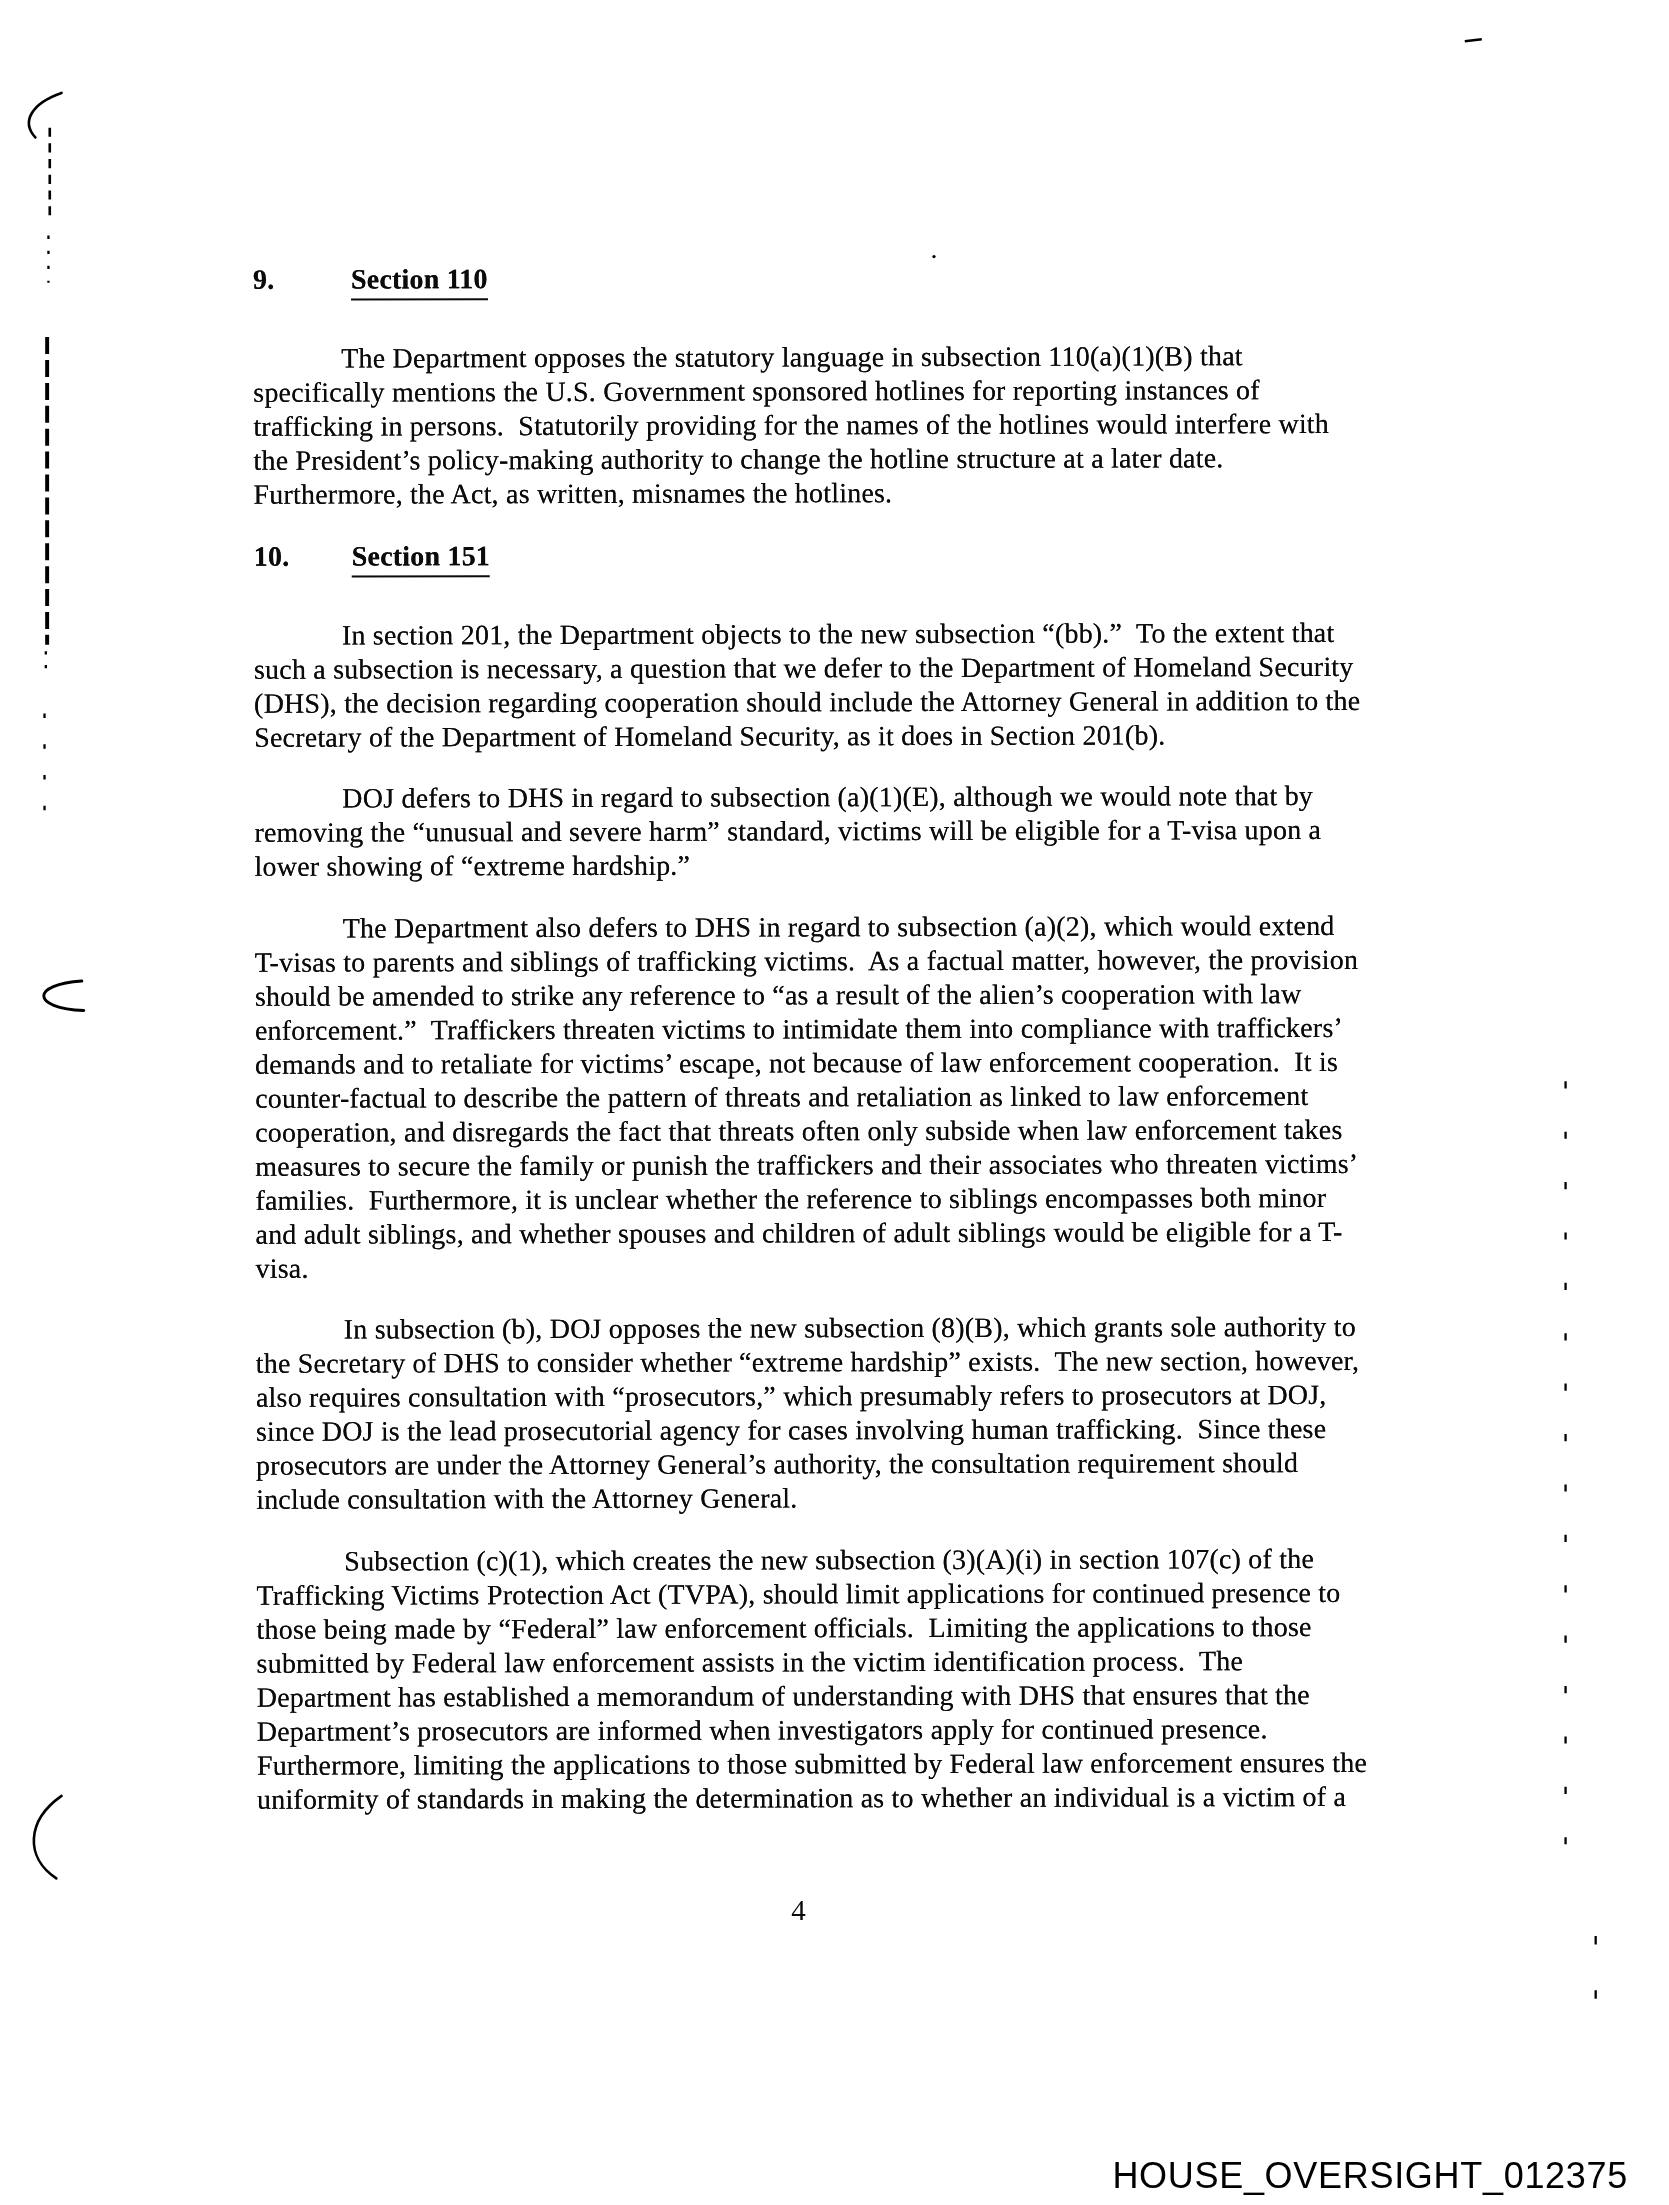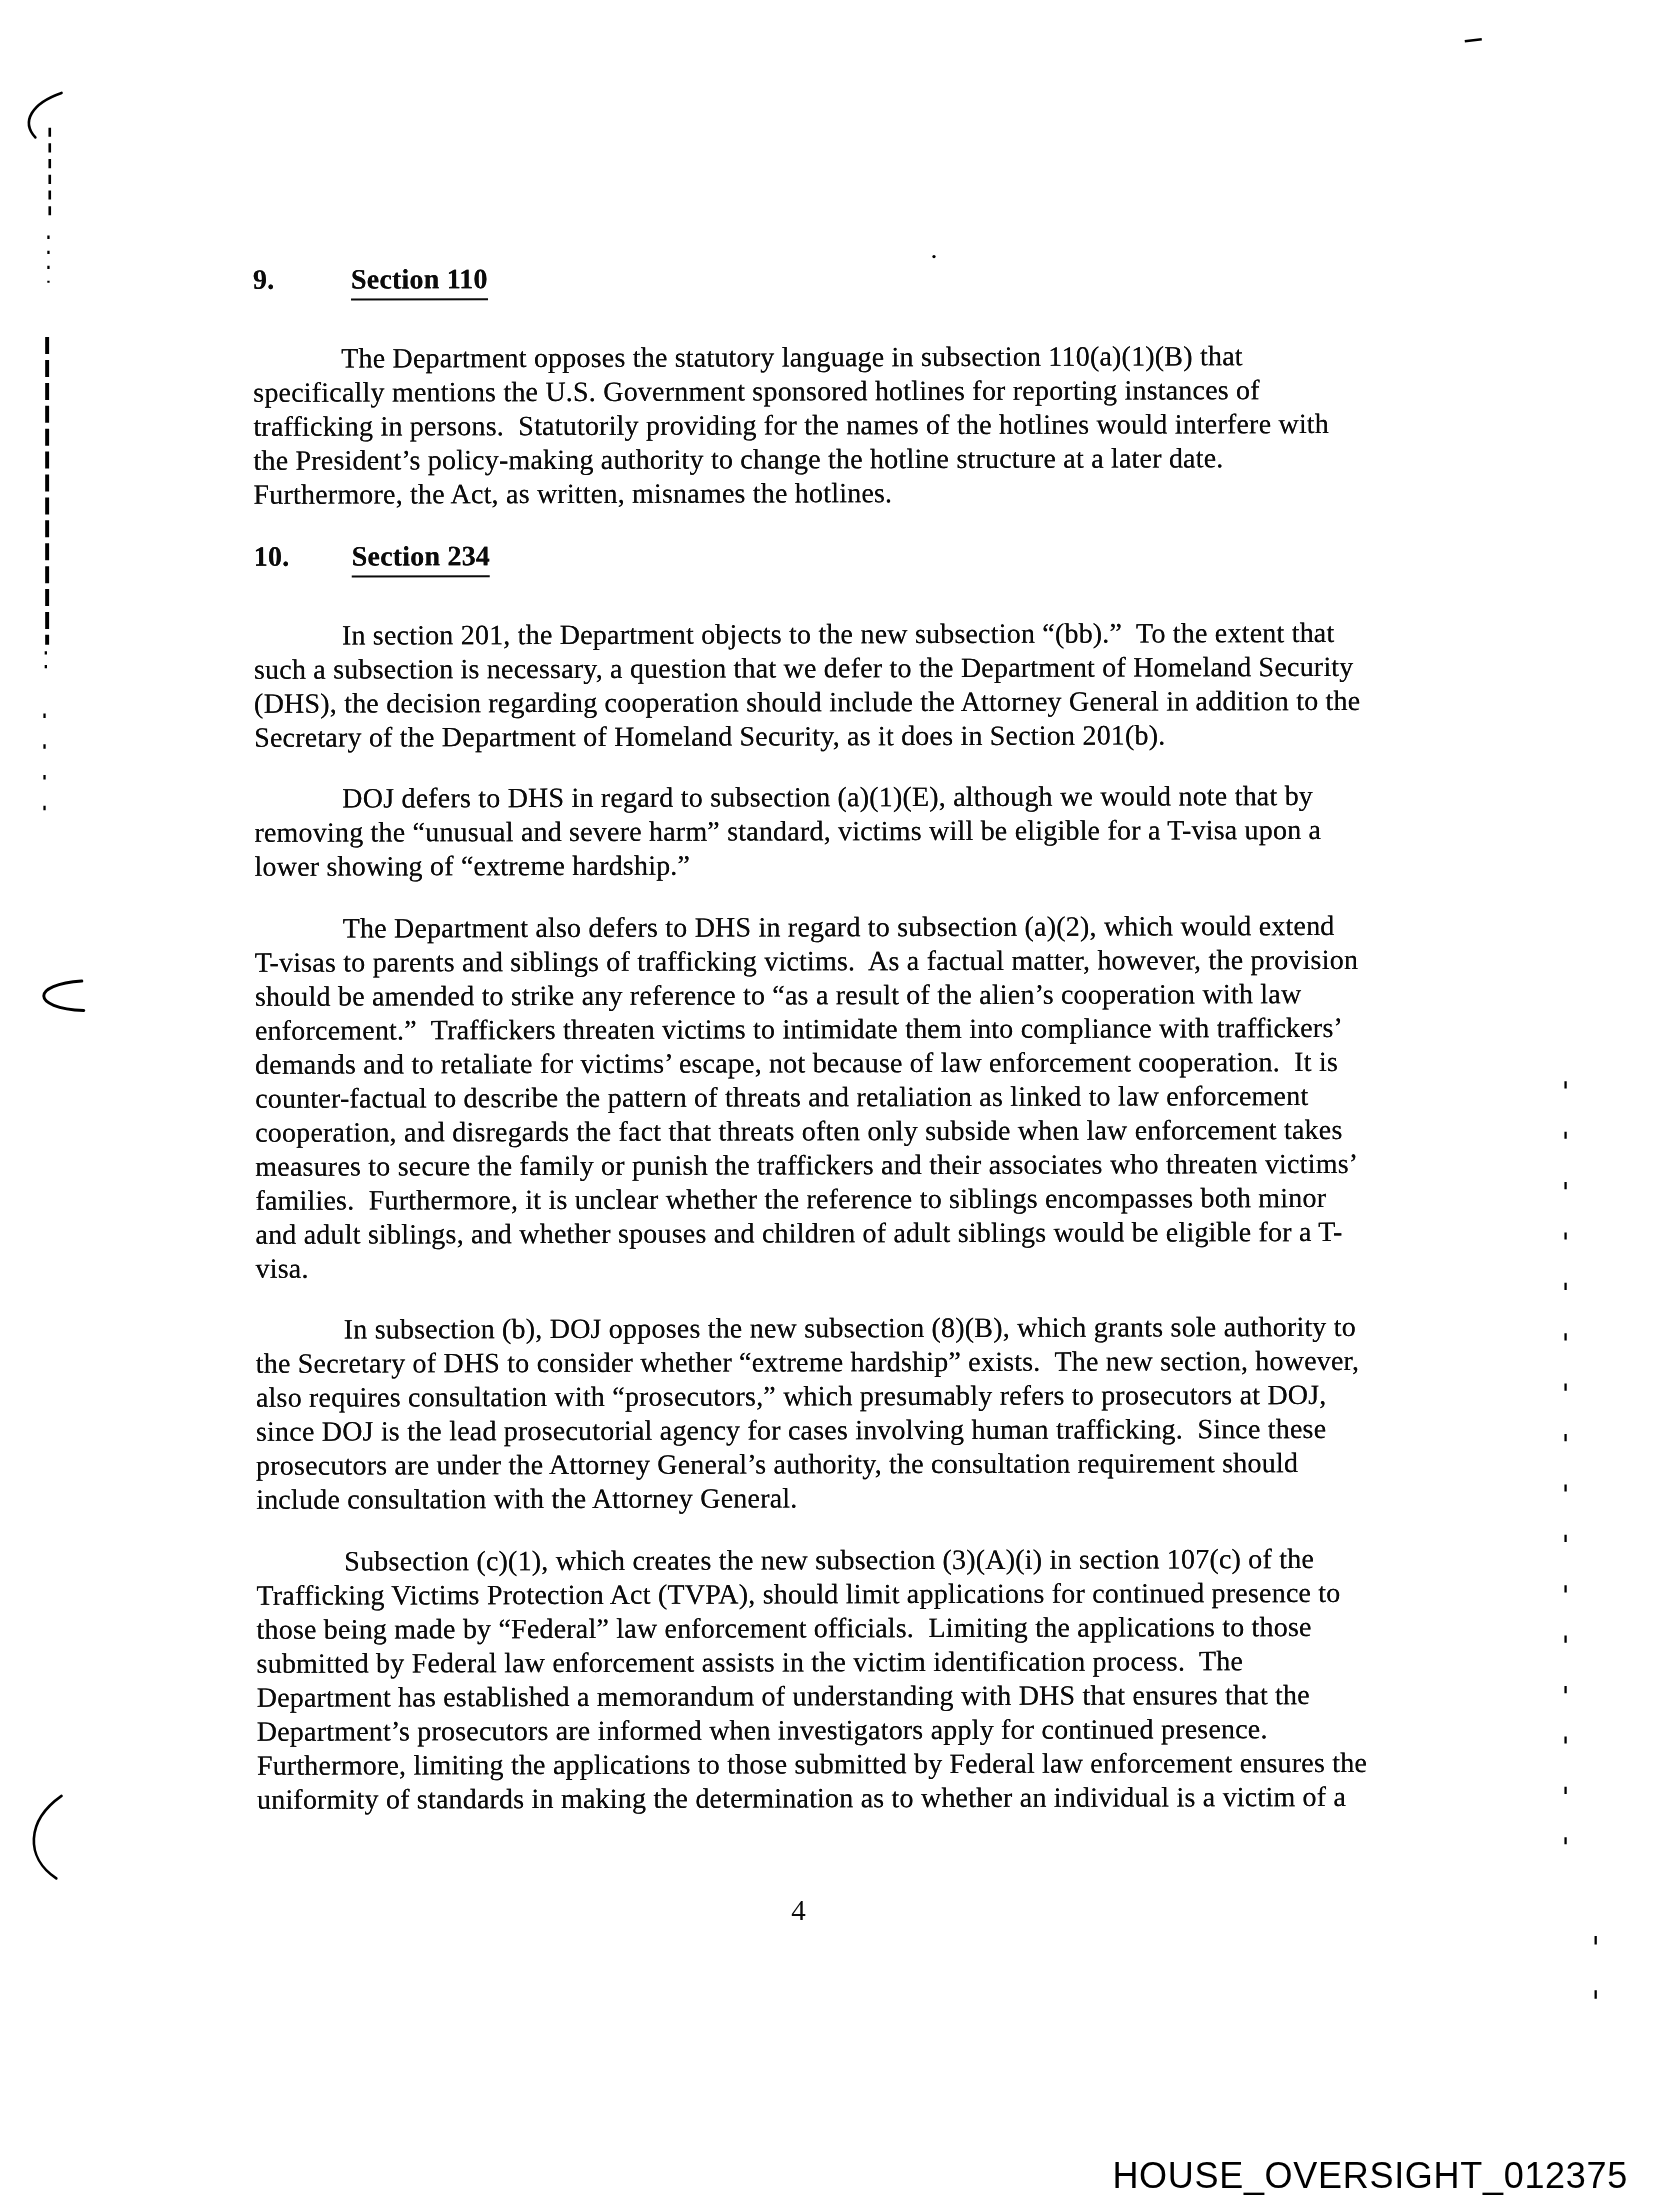--- a/index.html
+++ b/index.html
@@ -109,21 +109,21 @@
       </div>
       <p class="para">The Department opposes the statutory language in subsection 110(a)(1)(B) that
 specifically mentions the U.S. Government sponsored hotlines for reporting instances of
 trafficking in persons.  Statutorily providing for the names of the hotlines would interfere with
 the President’s policy-making authority to change the hotline structure at a later date.
 Furthermore, the Act, as written, misnames the hotlines.</p>
     </section>
 
     <section>
       <div class="heading-row">
-        <span class="sec-num">10.</span><span class="sec-title">Section 234</span>
+        <span class="sec-num">10.</span><span class="sec-title">Section 151</span>
       </div>
       <p class="para">In section 201, the Department objects to the new subsection “(bb).”  To the extent that
 such a subsection is necessary, a question that we defer to the Department of Homeland Security
 (DHS), the decision regarding cooperation should include the Attorney General in addition to the
 Secretary of the Department of Homeland Security, as it does in Section 201(b).</p>
       <p class="para">DOJ defers to DHS in regard to subsection (a)(1)(E), although we would note that by
 removing the “unusual and severe harm” standard, victims will be eligible for a T-visa upon a
 lower showing of “extreme hardship.”</p>
       <p class="para">The Department also defers to DHS in regard to subsection (a)(2), which would extend
 T-visas to parents and siblings of trafficking victims.  As a factual matter, however, the provision

